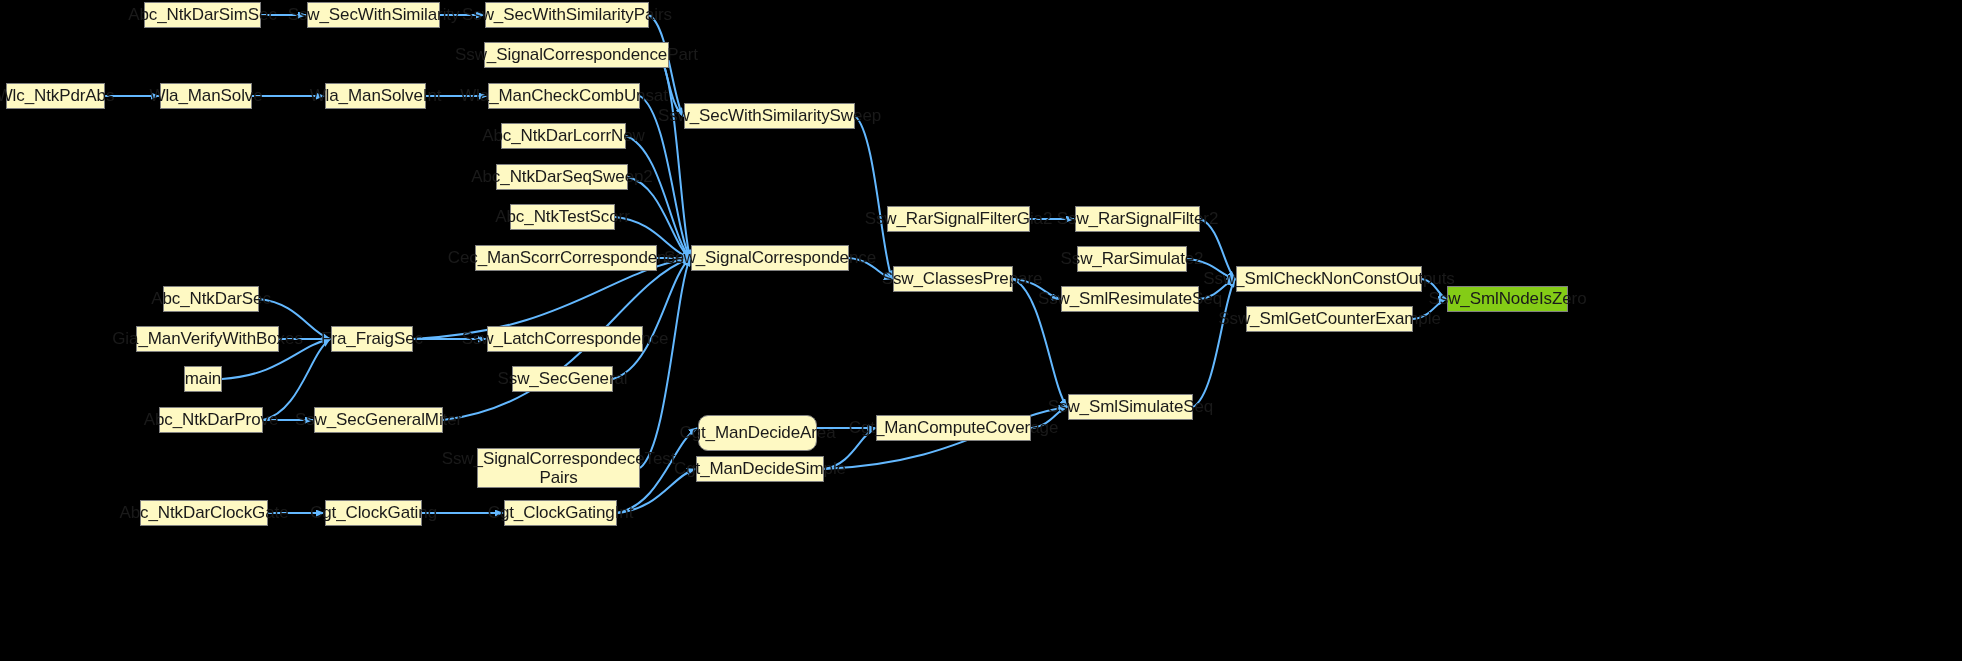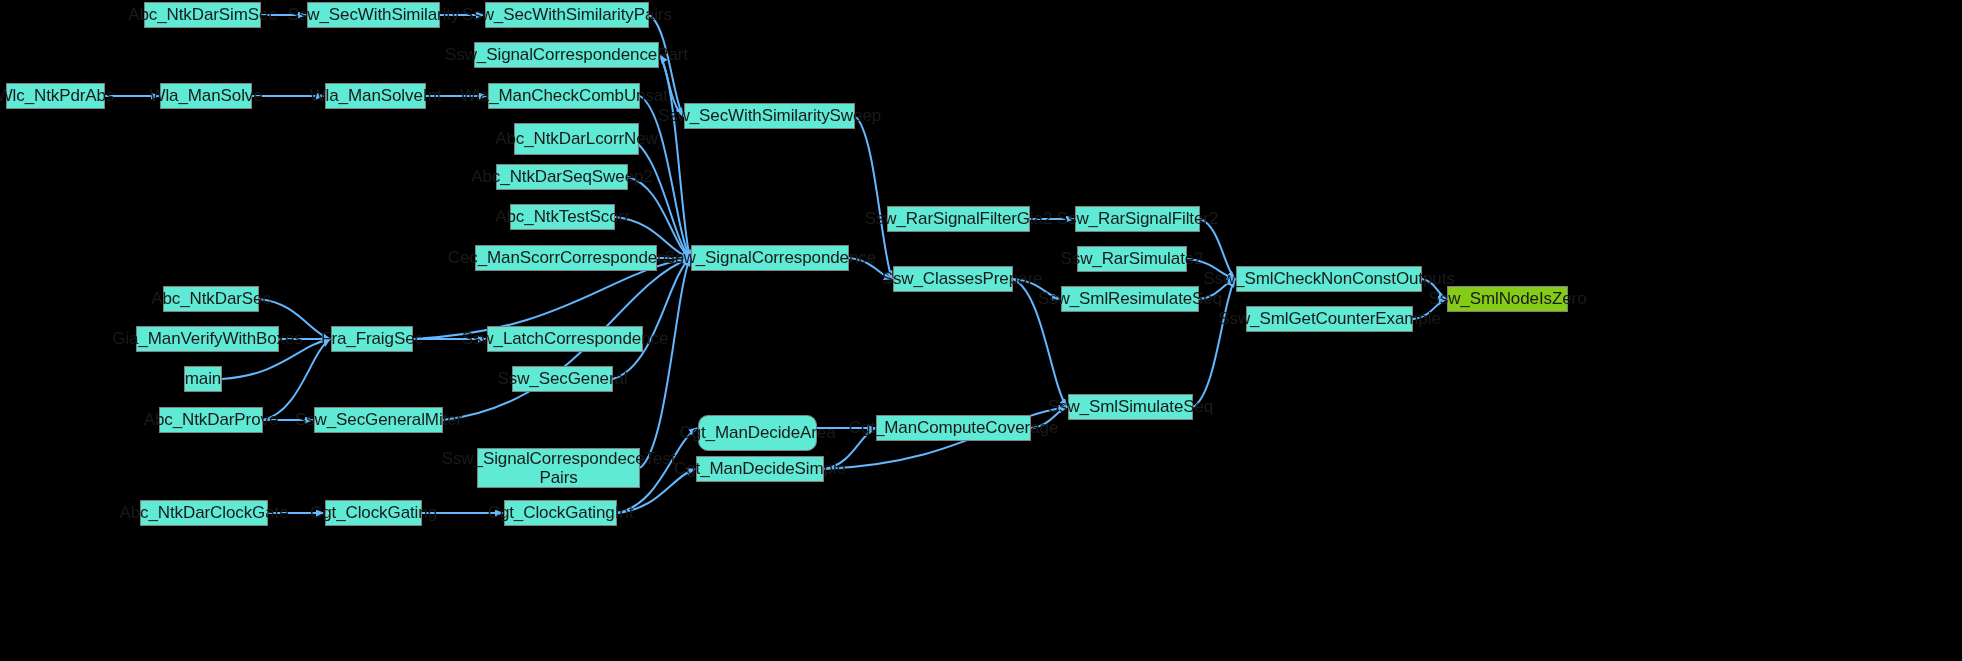--- a/index.html
+++ b/index.html
@@ -19,21 +19,21 @@
     position: absolute;
     left: 0;
     top: 0;
     width: 1962px;
     height: 661px;
     pointer-events: none;
   }
   .node {
     position: absolute;
     box-sizing: border-box;
-    background: #5eead4;
+    background: #fef9c3;
     border: 1px solid #808080;
     color: #1a1a1a;
     font-size: 17px;
     line-height: 1.12;
     display: flex;
     align-items: center;
     justify-content: center;
     text-align: center;
     white-space: pre-line;
     padding: 0 6px;
@@ -97,27 +97,27 @@
         <path d="M817,428 L875,428" fill="none" stroke="#63b8ff" stroke-width="2" marker-end="url(#arrow)"></path>
         <path d="M824,469 C852.05,464.9 859.5725,435.38 875,428" fill="none" stroke="#63b8ff" stroke-width="2" marker-end="url(#arrow)"></path>
         <path d="M1031,428 C1050.8,425.9 1056.11,410.78 1067,407" fill="none" stroke="#63b8ff" stroke-width="2" marker-end="url(#arrow)"></path>
         <path d="M824,469 C957.65,462.8 993.4925,418.16 1067,407" fill="none" stroke="#63b8ff" stroke-width="2" marker-end="url(#arrow)"></path>
       </g>
   </svg>
   <div id="node-layer">
       <div class="node" style="left: 144px; top: 2px; width: 117px; height: 26px;">Abc_NtkDarSimSec</div>
       <div class="node" style="left: 307px; top: 2px; width: 133px; height: 26px;">Ssw_SecWithSimilarity</div>
       <div class="node" style="left: 485px; top: 2px; width: 164px; height: 26px; text-align: right;">Ssw_SecWithSimilarityPairs</div>
-      <div class="node" style="left: 474px; top: 42px; width: 185px; height: 26px;">Ssw_SignalCorrespondencePart</div>
+      <div class="node" style="left: 484px; top: 42px; width: 185px; height: 26px;">Ssw_SignalCorrespondencePart</div>
       <div class="node" style="left: 6px; top: 83px; width: 99px; height: 26px;">Wlc_NtkPdrAbs</div>
       <div class="node" style="left: 160px; top: 83px; width: 92px; height: 26px;">Wla_ManSolve</div>
       <div class="node" style="left: 325px; top: 83px; width: 101px; height: 26px;">Wla_ManSolveInt</div>
       <div class="node" style="left: 488px; top: 83px; width: 152px; height: 26px;">Wla_ManCheckCombUnsat</div>
       <div class="node" style="left: 684px; top: 103px; width: 171px; height: 26px;">Ssw_SecWithSimilaritySweep</div>
-      <div class="node" style="left: 501px; top: 123px; width: 125px; height: 32px; margin-left: 13px;">Abc_NtkDarLcorrNew</div>
+      <div class="node" style="left: 501px; top: 123px; width: 125px; height: 26px;">Abc_NtkDarLcorrNew</div>
       <div class="node" style="left: 496px; top: 164px; width: 132px; height: 26px;">Abc_NtkDarSeqSweep2</div>
       <div class="node" style="left: 510px; top: 204px; width: 105px; height: 26px;">Abc_NtkTestScorr</div>
       <div class="node" style="left: 887px; top: 206px; width: 143px; height: 26px;">Ssw_RarSignalFilterGia2</div>
       <div class="node" style="left: 1075px; top: 206px; width: 125px; height: 26px;">Ssw_RarSignalFilter2</div>
       <div class="node" style="left: 475px; top: 245px; width: 182px; height: 26px;">Cec_ManScorrCorrespondence</div>
       <div class="node" style="left: 691px; top: 245px; width: 158px; height: 26px;">Ssw_SignalCorrespondence</div>
       <div class="node" style="left: 1077px; top: 246px; width: 110px; height: 26px;">Ssw_RarSimulate2</div>
       <div class="node" style="left: 893px; top: 266px; width: 120px; height: 26px; padding-left: 24px;">Ssw_ClassesPrepare</div>
       <div class="node" style="left: 1236px; top: 266px; width: 186px; height: 26px;">Ssw_SmlCheckNonConstOutputs</div>
       <div class="node highlight" style="left: 1447px; top: 286px; width: 121px; height: 26px;">Ssw_SmlNodeIsZero</div>

